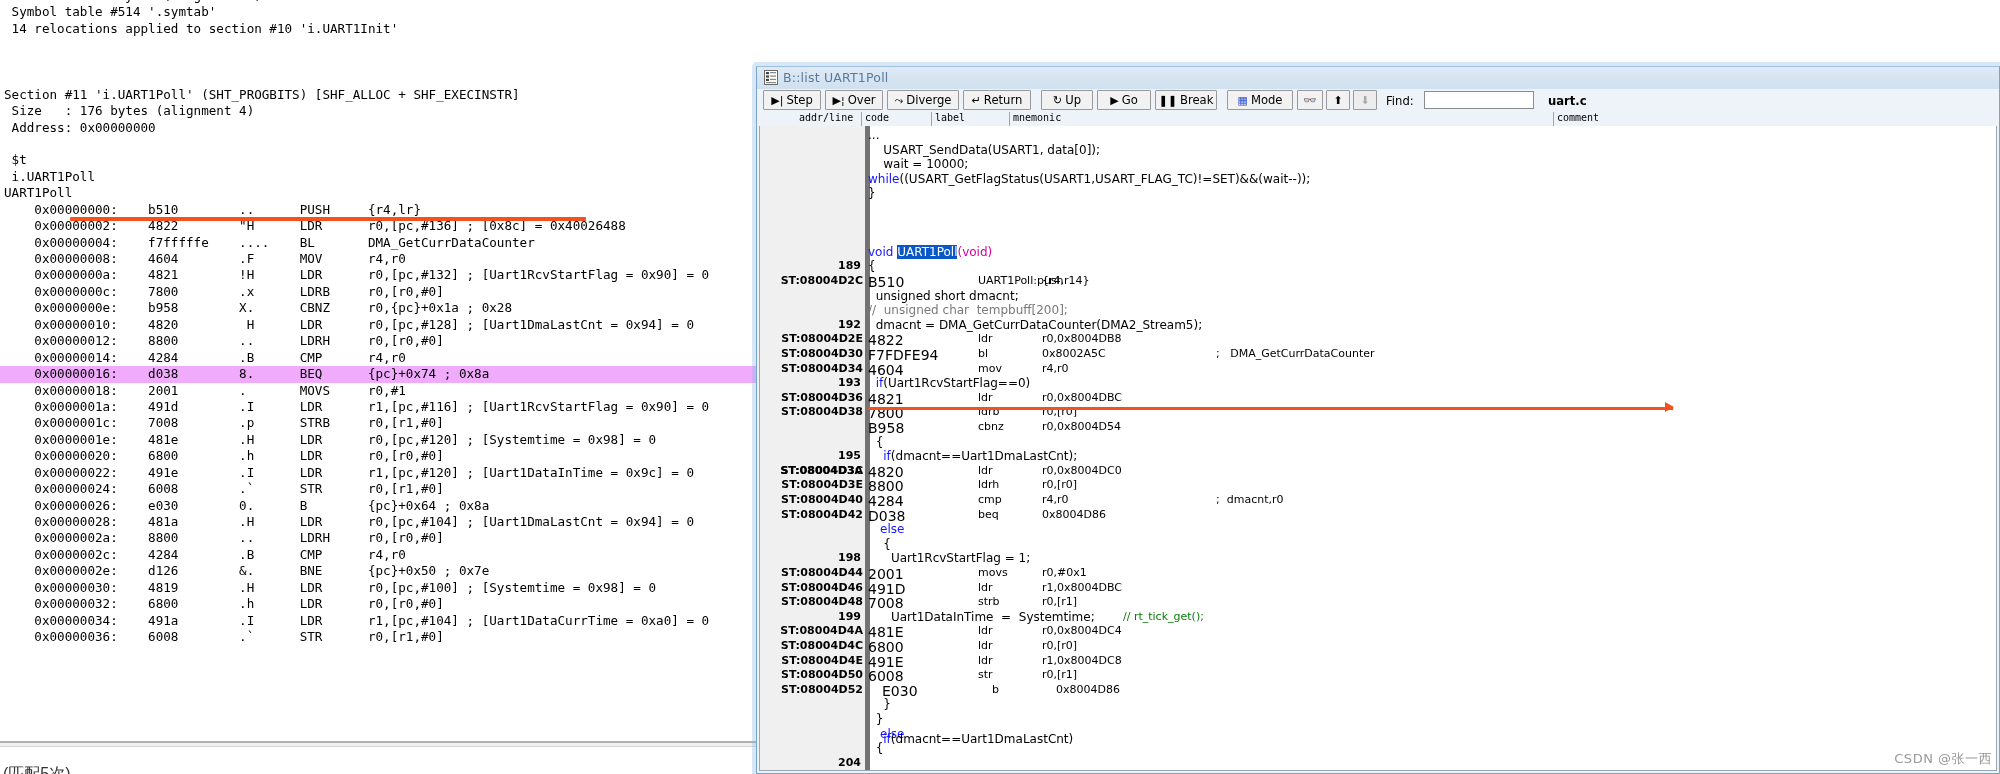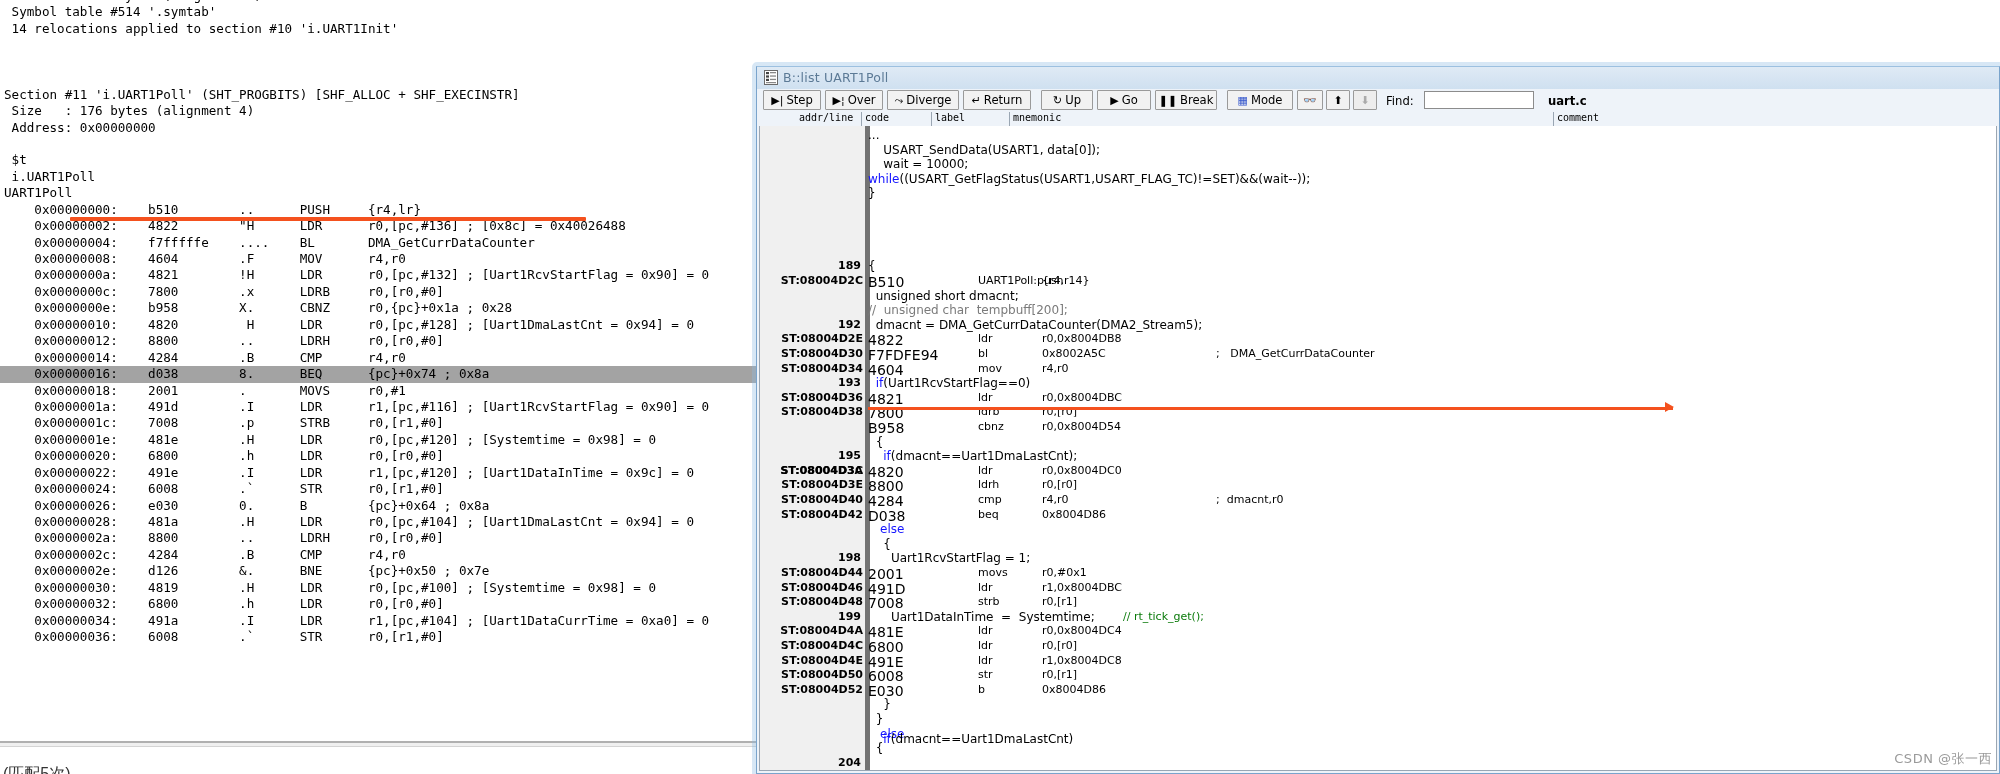--- a/index.html
+++ b/index.html
@@ -7,21 +7,21 @@
   body{width:2000px;height:774px;position:relative;overflow:hidden;
        font-family:"DejaVu Sans Mono",monospace;}
 
   
   #left-pane{position:absolute;left:0;top:0;width:757px;height:774px;
              background:#ffffff;overflow:hidden;}
   #left-listing{position:absolute;left:0;top:-12px;width:757px;
                 font-family:"DejaVu Sans Mono",monospace;font-size:12.6px;
                 line-height:16.45px;color:#000;white-space:pre;}
   #left-listing .ln{display:block;height:16.45px;padding-left:4px;}
-  #left-listing .ln.sel{background:#a3a3a3;}
+  #left-listing .ln.sel{background:#f0abfc;}
   #left-bottom-bar{position:absolute;left:0;top:741px;width:757px;height:33px;
                    background:#f0f0f0;border-top:2px solid #b0b0b0;}
   #left-bottom-bar .bb-inner{position:absolute;left:0;top:3px;width:757px;height:30px;
                    background:#ffffff;border-top:1px solid #d4d4d4;}
   #left-bottom-bar .bb-text{position:absolute;left:3px;top:17px;font-size:16px;
                    font-family:Liberation Sans, sans-serif;color:#333;}
   
   .anno-left{position:absolute;left:70px;top:217px;width:516px;height:4px;
              background:#f4511e;border-radius:1px;z-index:5;}
 
@@ -221,20 +221,21 @@
       </div>
     <div id="code-area">
         <div class="crow" style="top: 2px;"><span class="csrc">...</span></div>
         <div class="crow" style="top: 16.6px;"><span class="csrc">    USART_SendData(USART1, data[0]);</span></div>
         <div class="crow" style="top: 31.2px;"><span class="csrc">    wait = 10000;</span></div>
         <div class="crow" style="top: 45.8px;"><span class="csrc" style="left: 2px;"><span class="k-blue">while</span>((USART_GetFlagStatus(USART1,USART_FLAG_TC)!=SET)&amp;&amp;(wait--));</span></div>
         <div class="crow" style="top: 60.4px;"><span class="csrc">}</span></div>
         <div class="crow" style="top: 75px;"></div>
         <div class="crow" style="top: 89.6px;"></div>
         <div class="crow" style="top: 104.2px;"></div>
+        <div class="crow" style="top: 118.8px;"><span class="csrc"><span class="k-blue">void </span><span class="sel-blue">UART1Poll</span><span class="k-mag">(void)</span></span></div>
         <div class="crow" style="top: 133.4px;"><span class="csrc">{</span></div>
         <div class="crow" style="top: 148px;"><span class="ccode">B510</span><span class="cmn">UART1Poll:push</span><span class="cop">{r4,r14}</span></div>
         <div class="crow" style="top: 162.6px;"><span class="csrc">  unsigned short dmacnt;</span></div>
         <div class="crow" style="top: 177.2px;"><span class="csrc k-gray">//  unsigned char  tempbuff[200];</span></div>
         <div class="crow" style="top: 191.8px;"><span class="csrc">  dmacnt = DMA_GetCurrDataCounter(DMA2_Stream5);</span></div>
         <div class="crow" style="top: 206.4px;"><span class="ccode">4822</span><span class="cmn">ldr</span><span class="cop">r0,0x8004DB8</span></div>
         <div class="crow" style="top: 221px;"><span class="ccode">F7FDFE94</span><span class="cmn">bl</span><span class="cop">0x8002A5C</span><span class="ccmt">;   DMA_GetCurrDataCounter</span></div>
         <div class="crow" style="top: 235.6px;"><span class="ccode">4604</span><span class="cmn">mov</span><span class="cop">r4,r0</span></div>
         <div class="crow" style="top: 250.2px;"><span class="csrc">  <span class="k-blue">if</span>(Uart1RcvStartFlag==0)</span></div>
         <div class="crow" style="top: 264.8px;"><span class="ccode">4821</span><span class="cmn">ldr</span><span class="cop">r0,0x8004DBC</span></div>
@@ -250,21 +251,21 @@
         <div class="crow" style="top: 410.8px;"><span class="csrc">    {</span></div>
         <div class="crow" style="top: 425.4px;"><span class="csrc">      Uart1RcvStartFlag = 1;</span></div>
         <div class="crow" style="top: 440px;"><span class="ccode">2001</span><span class="cmn">movs</span><span class="cop">r0,#0x1</span></div>
         <div class="crow" style="top: 454.6px;"><span class="ccode">491D</span><span class="cmn">ldr</span><span class="cop">r1,0x8004DBC</span></div>
         <div class="crow" style="top: 469.2px;"><span class="ccode">7008</span><span class="cmn">strb</span><span class="cop">r0,[r1]</span></div>
         <div class="crow" style="top: 483.8px;"><span class="csrc">      Uart1DataInTime  =  Systemtime;</span><span class="ccmt k-green" style="left: 250px;">  // rt_tick_get();</span></div>
         <div class="crow" style="top: 498.4px;"><span class="ccode">481E</span><span class="cmn">ldr</span><span class="cop">r0,0x8004DC4</span></div>
         <div class="crow" style="top: 513px;"><span class="ccode">6800</span><span class="cmn">ldr</span><span class="cop">r0,[r0]</span></div>
         <div class="crow" style="top: 527.6px;"><span class="ccode">491E</span><span class="cmn">ldr</span><span class="cop">r1,0x8004DC8</span></div>
         <div class="crow" style="top: 542.2px;"><span class="ccode">6008</span><span class="cmn">str</span><span class="cop">r0,[r1]</span></div>
-        <div class="crow" style="top: 556.8px;"><span class="ccode">E030</span><span class="cmn">b</span><span class="cop">0x8004D86</span></div>
+        <div class="crow" style="top: 556.8px; margin-left: 14px;"><span class="ccode">E030</span><span class="cmn">b</span><span class="cop">0x8004D86</span></div>
         <div class="crow" style="top: 571.4px;"><span class="csrc">    }</span></div>
         <div class="crow" style="top: 586px;"><span class="csrc">  }</span></div>
         <div class="crow" style="top: 600.6px;"><span class="csrc" style="left: 14px;"><span class="k-blue">else</span></span></div>
         <div class="crow" style="top: 615.2px;"><span class="csrc">  {</span></div>
         <div class="crow" style="top: 606px;"><span class="csrc">    <span class="k-blue">if</span>(dmacnt==Uart1DmaLastCnt)</span></div>
         <div class="crow" style="top: 644.4px;"><span class="ccode">481A</span><span class="cmn">ldr</span><span class="cop">r0,0x8004DC0</span></div>
       </div>
     <div class="anno-right"></div>
     <div class="anno-right-arrow"></div>
   </div>

